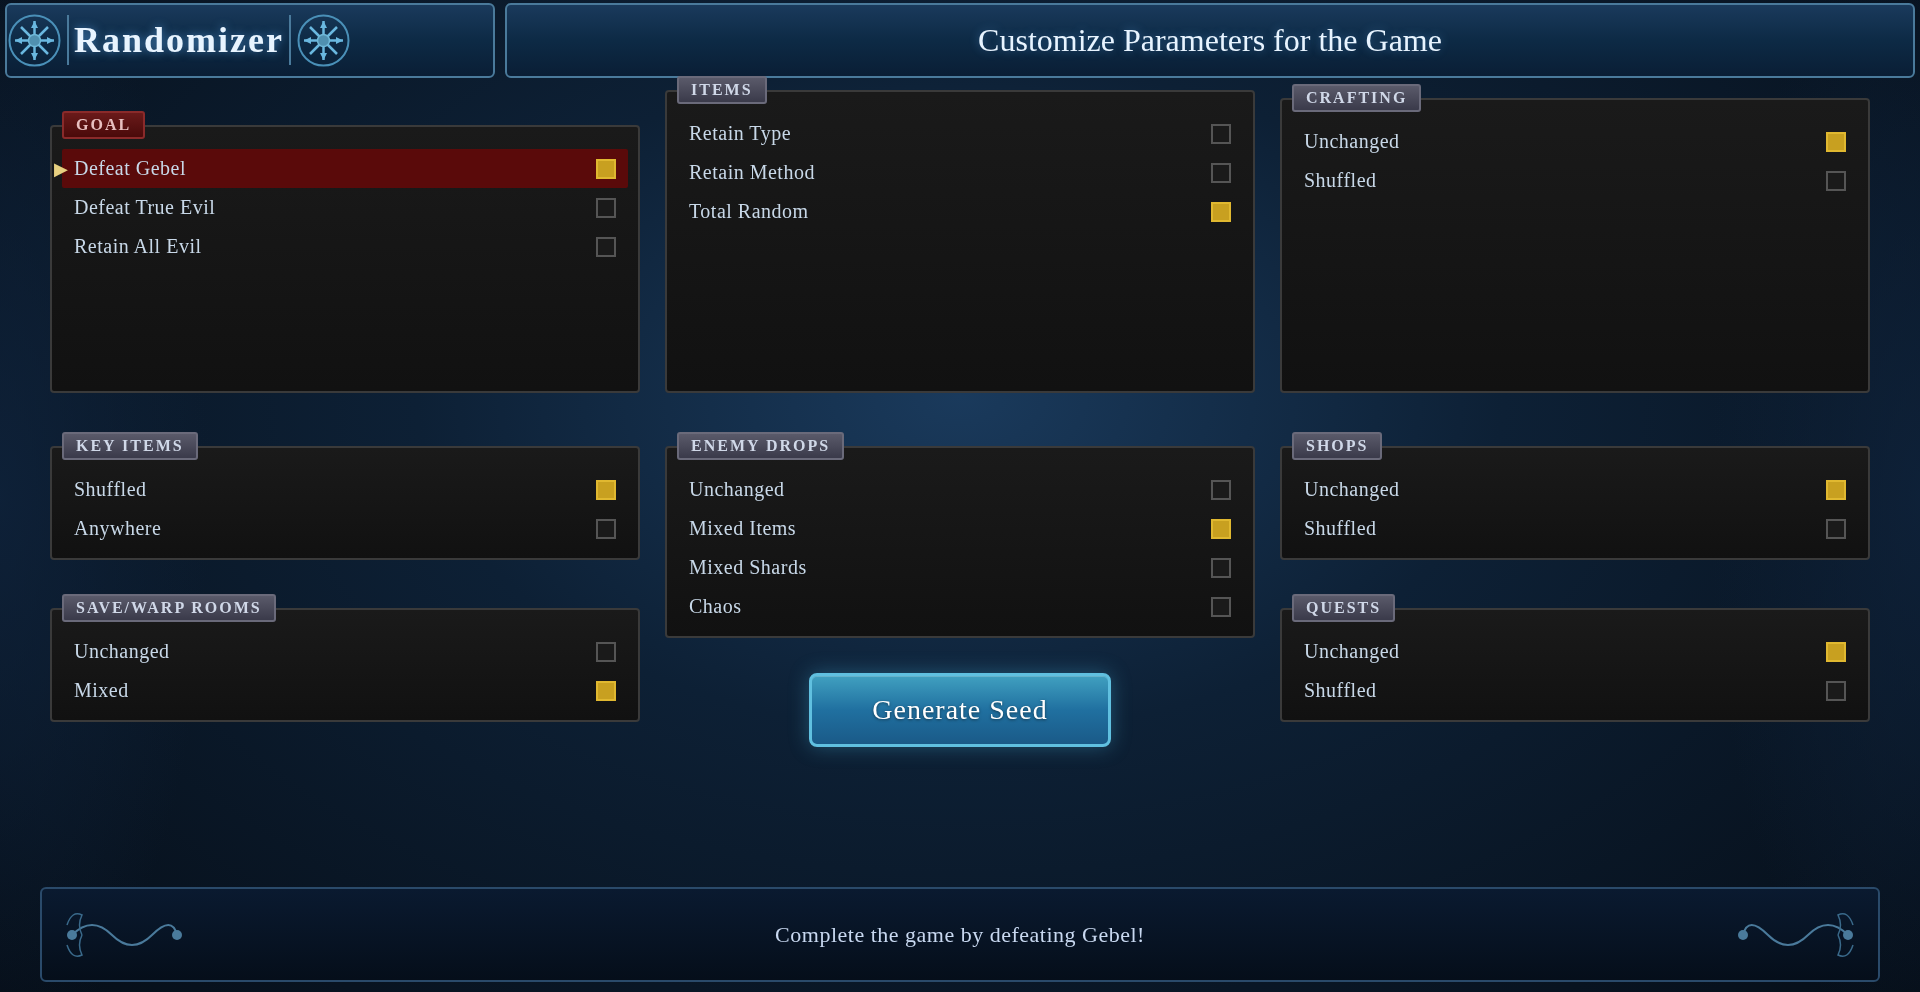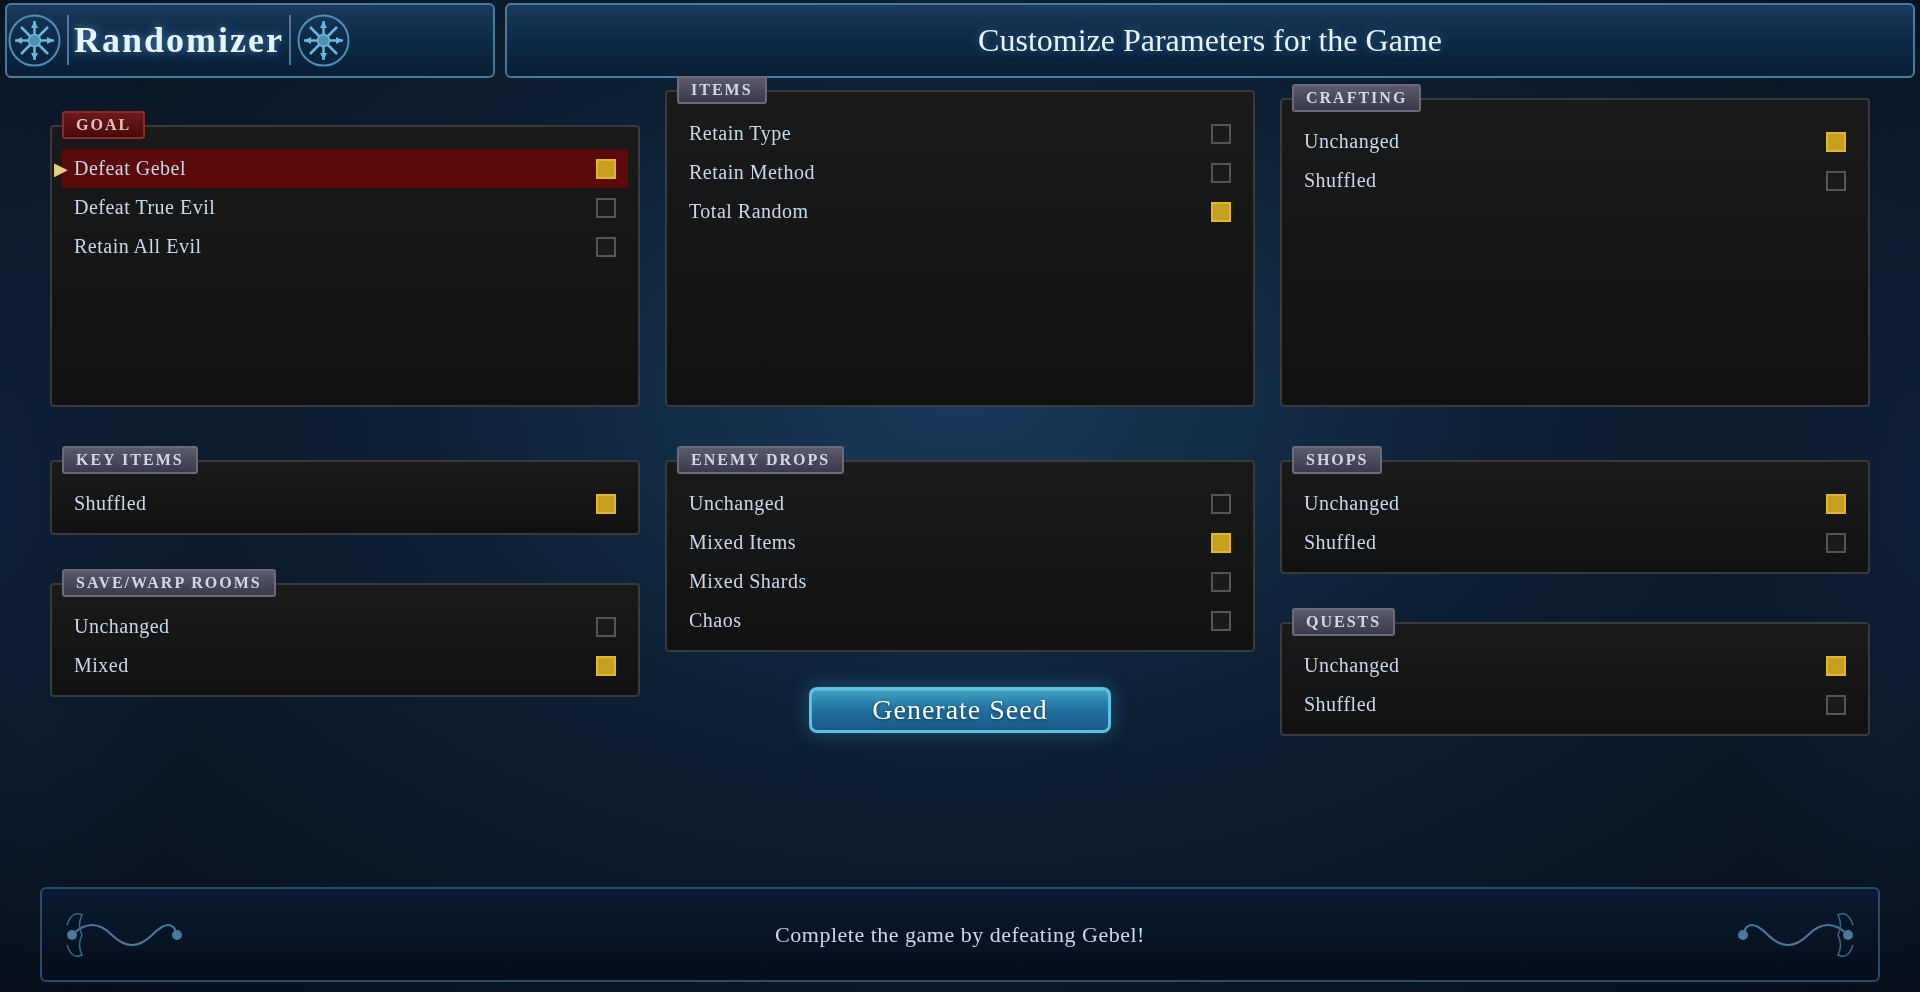--- a/index.html
+++ b/index.html
@@ -171,21 +171,21 @@
     .goal-panel .panel-header {
       background: linear-gradient(180deg, #6a1a1a 0%, #4a0a0a 100%);
       border-color: #8a2a2a;
       color: #e8c0c0;
     }
 
     .generate-btn {
       background: linear-gradient(180deg, #40a0c0 0%, #2070a0 50%, #1a5a88 100%);
       border: 3px solid #60c0e0;
       border-radius: 8px;
-      padding: 4px 60px;
+      padding: 18px 60px;
       color: #ffffff;
       font-size: 28px;
       font-family: 'Georgia', serif;
       cursor: pointer;
       letter-spacing: 1px;
       text-shadow: 0 1px 3px rgba(0,0,0,0.5);
       box-shadow: 0 0 20px rgba(64,160,200,0.4), inset 0 1px 0 rgba(255,255,255,0.2);
     }
 
     
@@ -307,20 +307,24 @@
 
   <div style="display:flex; flex-direction:column; gap:30px; margin-top:10px;">
 
     <div class="panel" style="margin-top:18px;">
       <div class="panel-header">KEY ITEMS</div>
       <div class="panel-content">
         <div class="option-row">
           <span class="option-label">Shuffled</span>
           <div class="option-checkbox checked"></div>
         </div>
+        <div class="option-row">
+          <span class="option-label">Anywhere</span>
+          <div class="option-checkbox"></div>
+        </div>
       </div>
     </div>
 
     <div class="panel" style="margin-top:18px;">
       <div class="panel-header">SAVE/WARP ROOMS</div>
       <div class="panel-content">
         <div class="option-row">
           <span class="option-label">Unchanged</span>
           <div class="option-checkbox"></div>
         </div>

